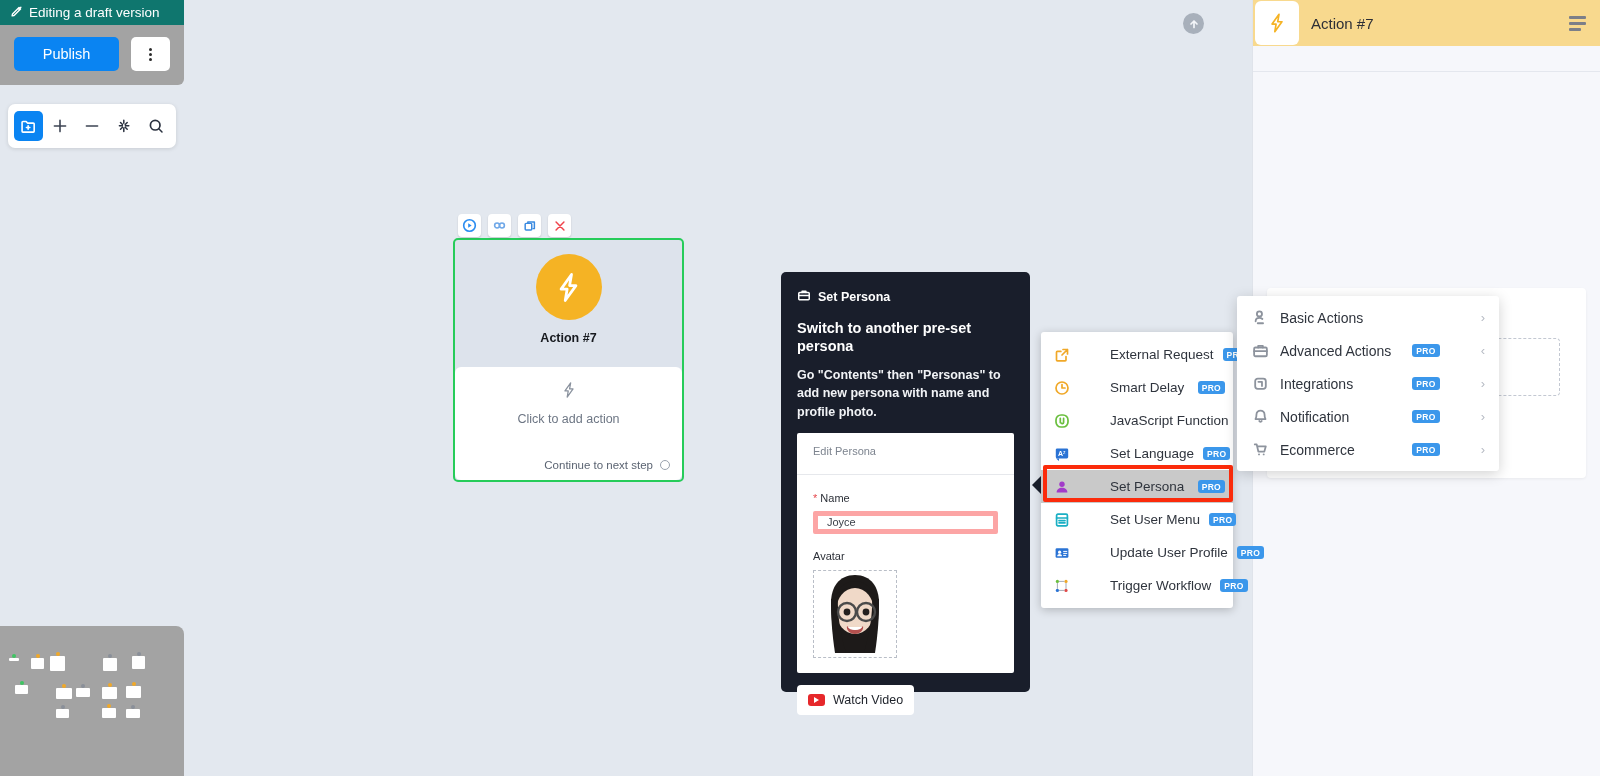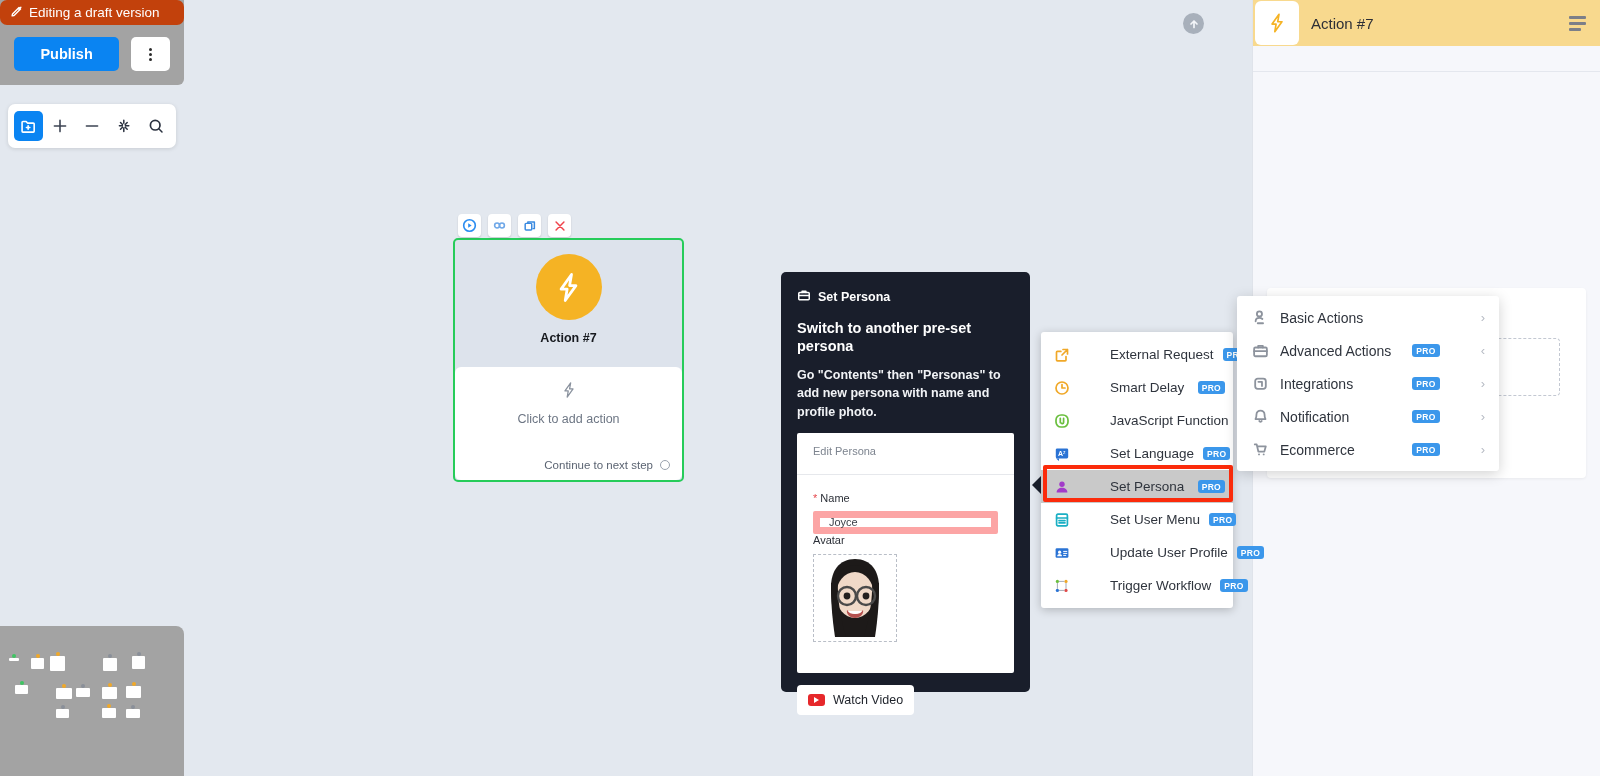--- a/index.html
+++ b/index.html
@@ -22,37 +22,36 @@
   
   .left-panel {
     position: absolute; left: 0; top: 0;
     width: 184px;
     background: #a3a3a3;
     border-bottom-right-radius: 6px;
     z-index: 30;
   }
   .draft-bar {
     height: 25px;
-    background: #c2410c;
+    background: #0f766e;
     color: #ffffff;
     display: flex; align-items: center; gap: 6px;
     padding: 0 10px;
     font-size: 13.5px;
-    border-radius: 7px;
   }
   .draft-bar .pencil { font-size: 12px; line-height: 1; }
   .publish-row {
     display: flex; align-items: center; gap: 12px;
     padding: 12px 14px 14px 14px;
   }
   .publish-btn {
     background: #0a84f2; color: #fff;
     border: none; border-radius: 5px;
     height: 34px; width: 108px;
-    font-size: 14.5px; font-weight: 700;
+    font-size: 14.5px; font-weight: 400;
     cursor: pointer;
   }
   .kebab-btn {
     background: #ffffff; border: none; border-radius: 5px;
     height: 34px; width: 40px;
     display: flex; align-items: center; justify-content: center;
     cursor: pointer;
   }
   .kebab-btn .dots { display: flex; flex-direction: column; gap: 2px; }
   .kebab-btn .dots i { width: 3px; height: 3px; border-radius: 50%; background: #2b2b2b; display: block;}
@@ -175,25 +174,25 @@
     padding: 12px 16px;
     color: #222;
     overflow: hidden;
   }
   .shot-title { font-size: 11px; color: #7d848f; }
   .shot-sep { height: 1px; background: #e6e8ec; margin: 17px -16px 0 -16px; }
   .shot-label { font-size: 11px; color: #2c3038; margin-top: 17px; }
   .shot-label .req { color: #e5484d; }
   .shot-input {
     margin-top: 7px; height: 23px; width: 100%;
-    border: 7px solid #fca5a5; border-radius: 2px;
+    border: 5px solid #fca5a5; border-radius: 2px;
     font-size: 11px; color: #3b4049;
     display: flex; align-items: center; padding: 0 9px;
   }
-  .shot-avatar-label { font-size: 11px; color: #2c3038; }
+  .shot-avatar-label { font-size: 11px; color: #2c3038; margin-top: 16px; }
   .shot-avatar {
     margin-top: 8px; width: 84px; height: 88px;
     border: 1px dashed #b9bec7;
     display: flex; align-items: center; justify-content: center;
     overflow: hidden;
   }
   .tip-watch {
     margin-top: 12px;
     background: #ffffff; color: #1d2129;
     height: 30px; width: 117px;

